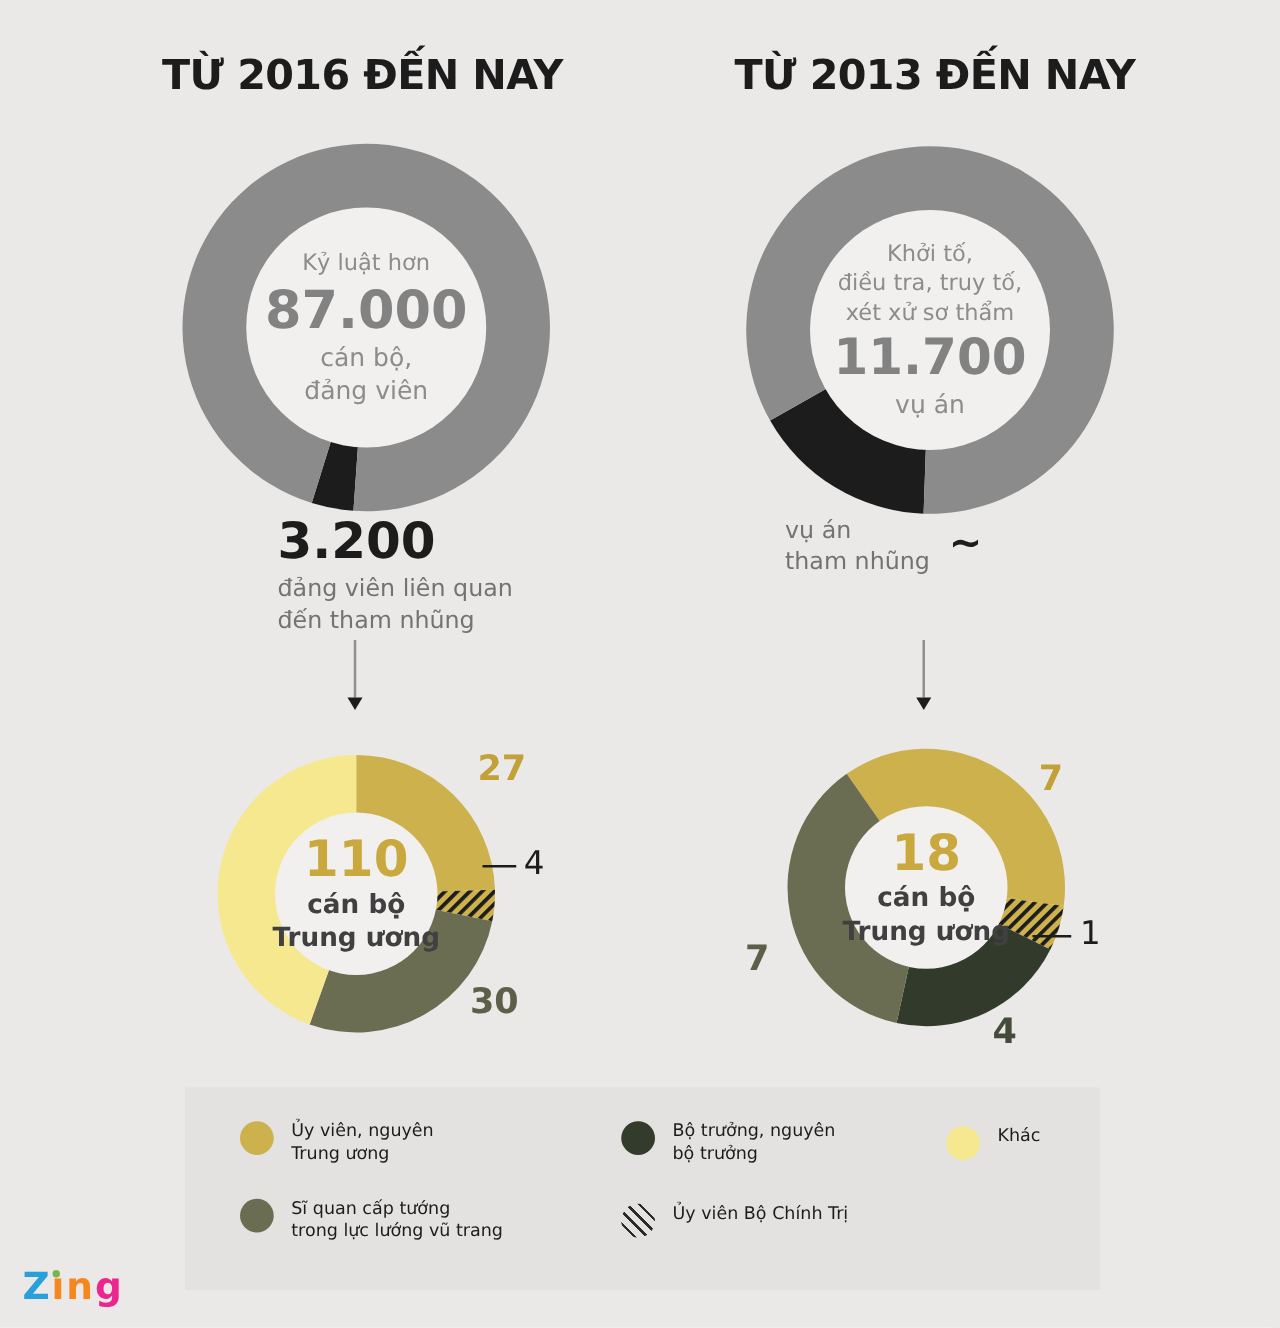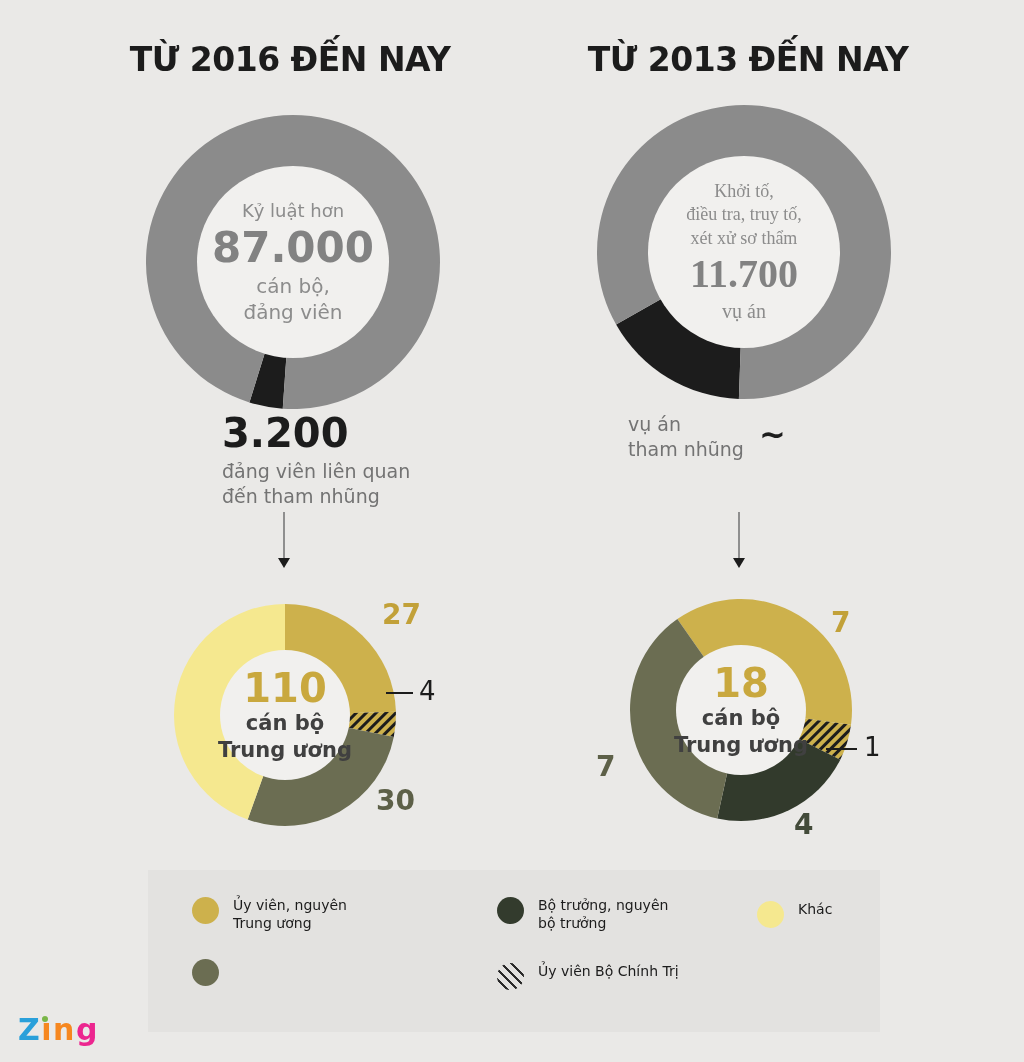--- a/index.html
+++ b/index.html
@@ -5,21 +5,21 @@
   html,body{margin:0;padding:0;}
   .page{position:relative;width:1024px;height:1062px;background:#eae9e7;
         font-family:"DejaVu Sans","Liberation Sans",sans-serif;color:#1d1d1d;overflow:hidden;}
   .title{position:absolute;top:40px;font-size:33px;font-weight:bold;letter-spacing:-0.5px;
          text-align:center;color:#1c1c1c;white-space:nowrap;}
   .t-left{left:90px;width:400px;}
   .t-right{left:548px;width:400px;}
 
   .donut{position:absolute;}
   #donut-tl{left:143px;top:112px;width:300px;height:300px;}
-  #donut-tr{left:594px;top:102px;width:300px;height:300px;font-family:Liberation Serif, serif;}
+  #donut-tr{left:594px;top:114px;width:300px;height:300px;}
   #donut-bl{left:170px;top:600px;width:230px;height:230px;}
   #donut-br{left:626px;top:595px;width:230px;height:230px;}
   .donut svg{position:absolute;left:0;top:0;}
   .center-label{position:absolute;inset:0;display:flex;flex-direction:column;align-items:center;
                 justify-content:center;text-align:center;z-index:2;}
   .cl-small{font-size:18px;color:#8c8c8c;line-height:1.3;}
   .cl-sub{font-size:20px;color:#8c8c8c;line-height:1.3;}
   .cl-num{font-size:42px;font-weight:bold;color:#828282;line-height:1.2;}
   #donut-tr .cl-num{font-size:40px;}
   .gold-center .cl-num{color:#c9a83e;font-size:40px;line-height:1.1;}
@@ -215,20 +215,24 @@
       </span>
     </div>
     <div class="legend-item li-3">
       <span class="swatch" style="background: rgb(245, 232, 143);"></span>
       <span class="legend-text">
         <span>Khác</span>
       </span>
     </div>
     <div class="legend-item li-4">
       <span class="swatch" style="background: rgb(107, 109, 82);"></span>
+      <span class="legend-text">
+        <span>Sĩ quan cấp tướng</span>
+        <span>trong lực lướng vũ trang</span>
+      </span>
     </div>
     <div class="legend-item li-5">
       <span class="swatch hatch"></span>
       <span class="legend-text">
         <span>Ủy viên Bộ Chính Trị</span>
       </span>
     </div>
   </div>
 
   <div class="logo">

